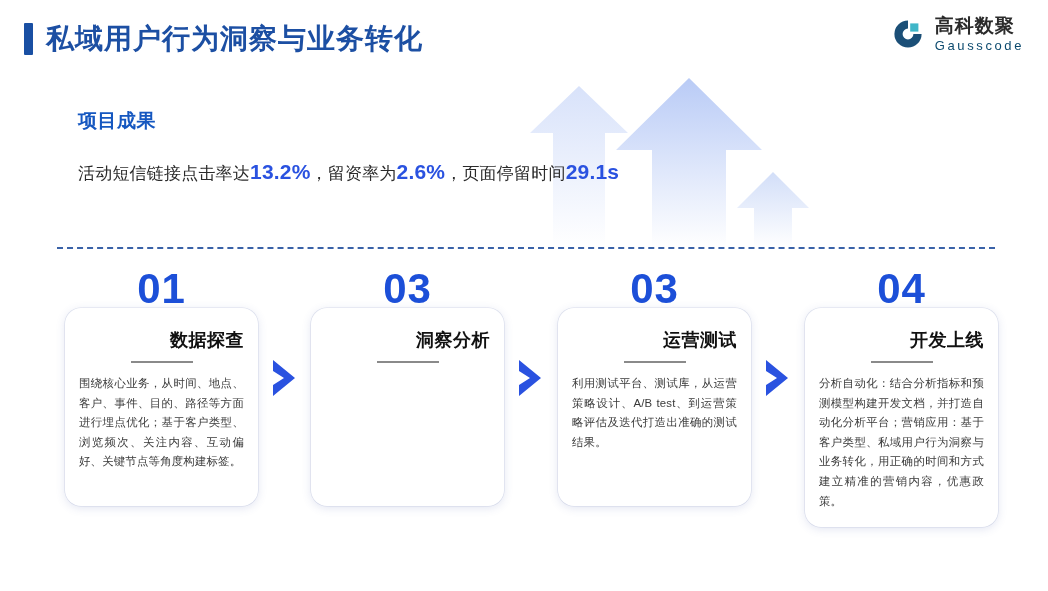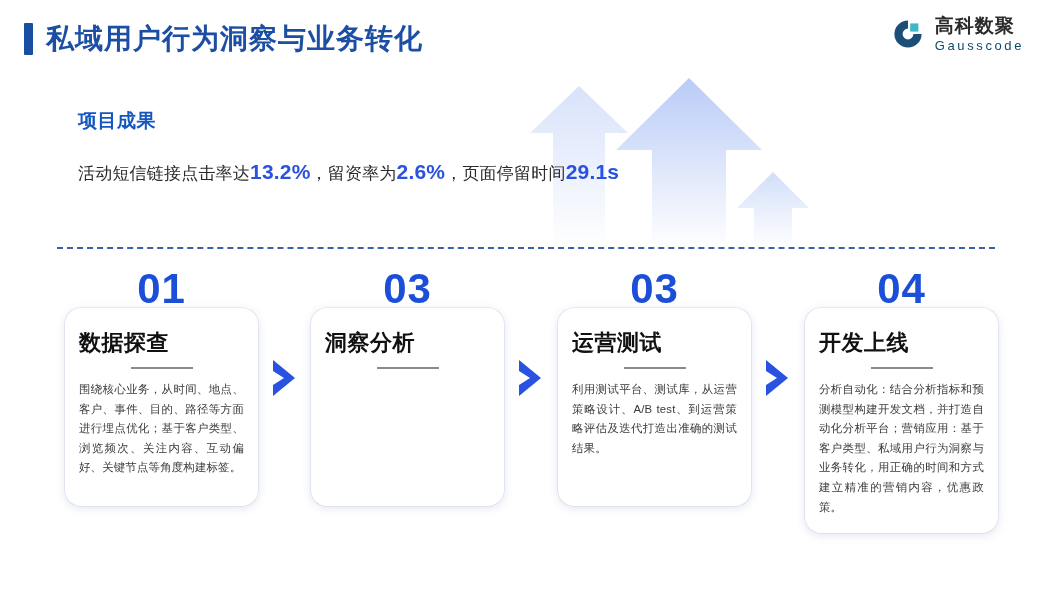--- a/index.html
+++ b/index.html
@@ -163,22 +163,22 @@
     margin-top: -2px;
     background: #ffffff;
     border-radius: 16px;
     box-shadow: 0 2px 10px rgba(70, 90, 170, 0.16),
                 0 0 0 0.6px rgba(200, 205, 225, 0.55);
     padding: 16px 14px 16px 14px;
     min-height: 198px;
     box-sizing: border-box;
   }
   .step-title {
-    text-align: left;
-    font-size: 22px;
+    text-align: right;
+    font-size: 18px;
     font-weight: bold;
     color: #111111;
     letter-spacing: 0.5px;
     margin-top: 4px;
   }
   .step-rule {
     width: 62px;
     height: 2px;
     background: #8a8a8a;
     margin: 9px auto 11px auto;

